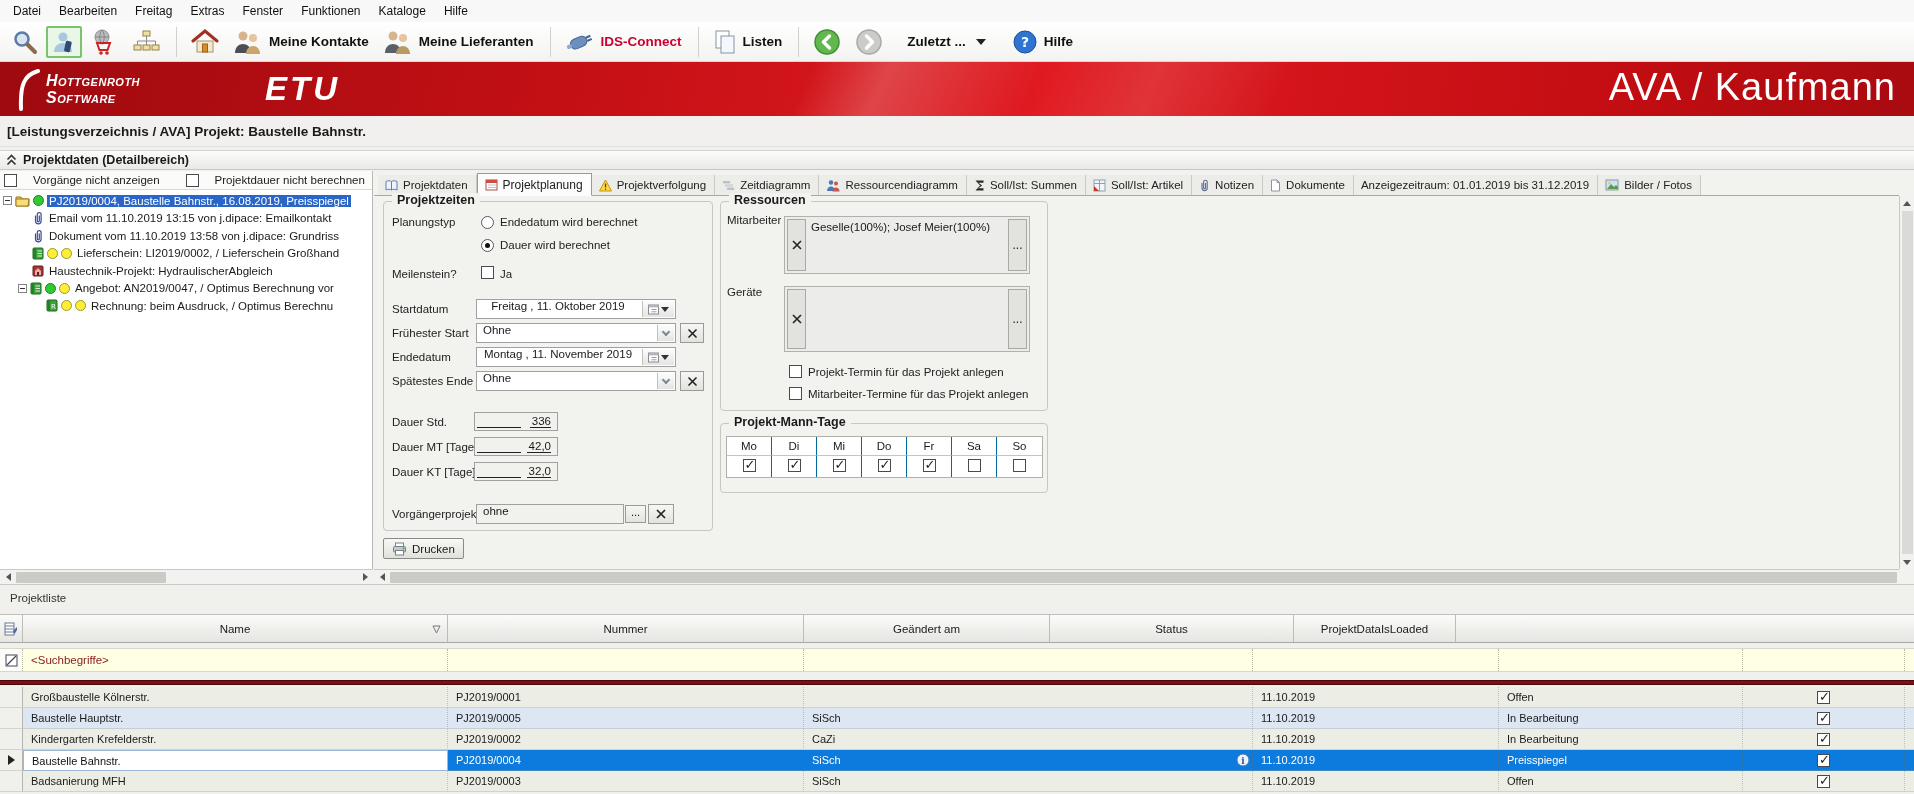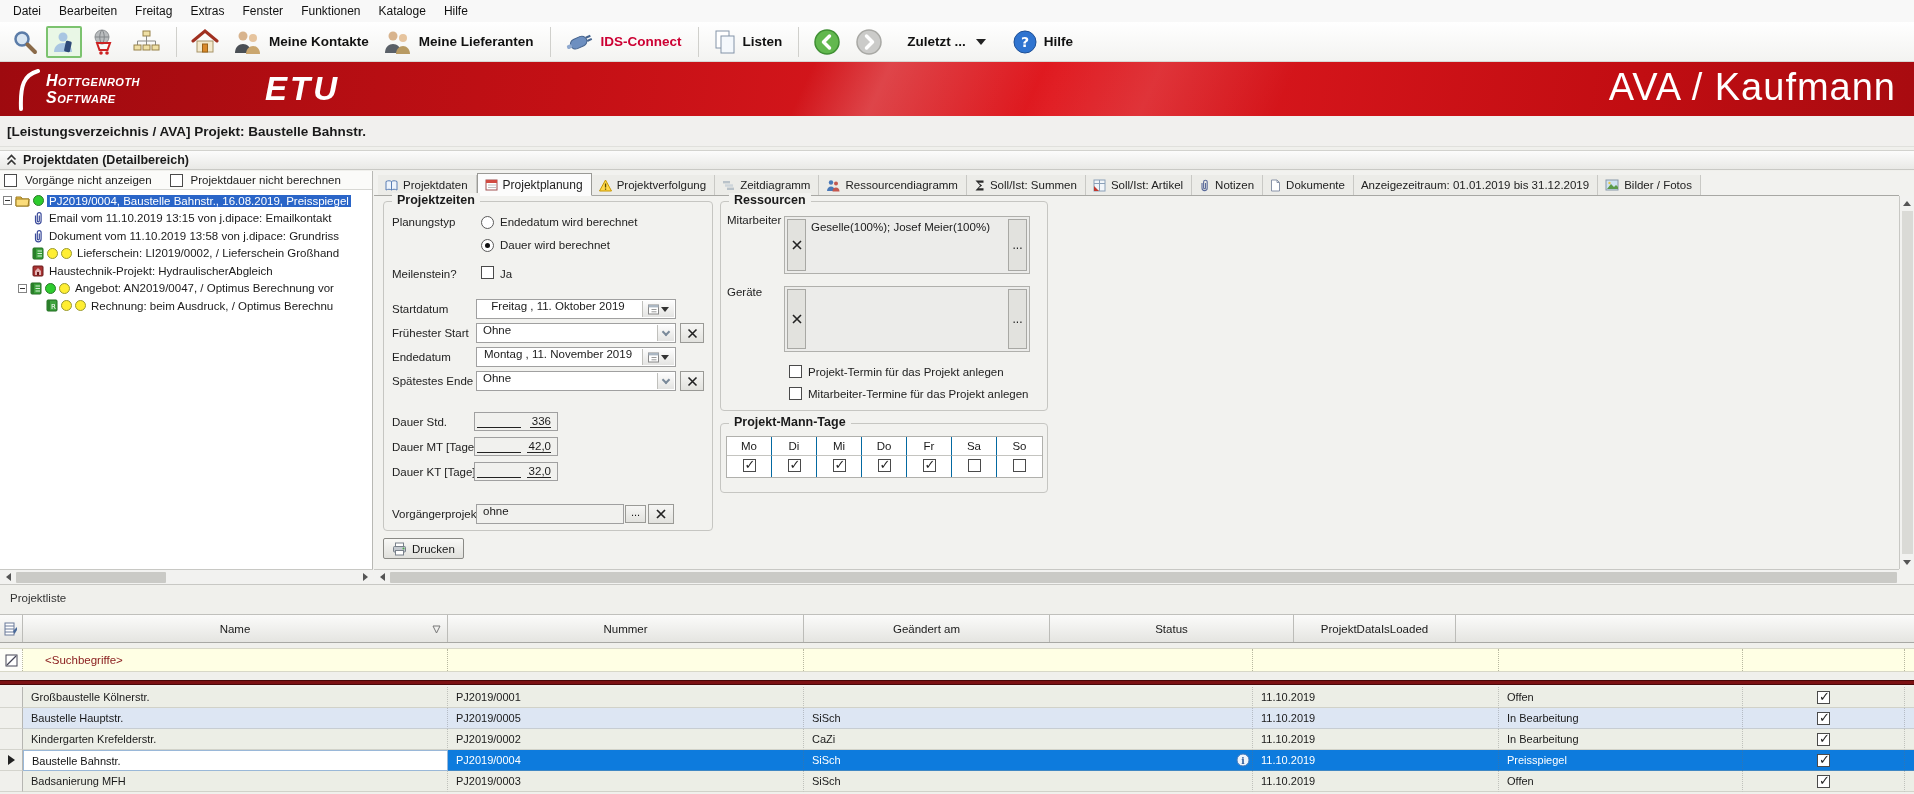--- a/index.html
+++ b/index.html
@@ -45,21 +45,21 @@
   .secheader { position:absolute; left:0; top:150px; width:100%; height:20px;
     background:linear-gradient(#fcfcfc,#e9e9e6); border-top:1px solid #d2d2ce; border-bottom:1px solid #c9c9c5;
     display:flex; align-items:center; gap:6px; padding-left:6px; }
   .secheader span { font-weight:bold; font-size:12.5px; }
 
   
   .detail { position:absolute; left:0; top:171px; width:100%; height:413px; background:#f2f2ef; }
   .tree-panel { position:absolute; left:0; top:0; width:373px; height:100%; background:#fff;
     border-right:1px solid #b8b8b4; }
   .tree-opts { position:absolute; left:0; top:0; width:100%; height:19px; background:#fbfbf9;
-    border-bottom:1px solid #d8d8d4; display:flex; align-items:center; gap:8px; padding-left:4px;
+    border-bottom:1px solid #d8d8d4; display:flex; align-items:center; gap:16px; padding-left:4px;
     font-size:11.5px; white-space:nowrap; }
   .tree-opts .olabel { margin-right:10px; }
   .tree { position:absolute; left:0; top:21px; width:100%; bottom:15px; overflow:hidden; }
   .titem { display:flex; align-items:center; gap:3px; height:17.5px; font-size:11.5px; white-space:nowrap;
     padding-left:3px; overflow:hidden; }
   .titem .lbl { padding:0 2px; }
   .titem .lbl.sel { background:var(--tree-selection-blue,#2a65c8); color:#fff; }
   .ind { display:inline-block; flex:none; }
   .exp { flex:none; width:9px; height:9px; border:1px solid #848484; background:#fff; position:relative; }
   .exp::after { content:""; position:absolute; left:1px; right:1px; top:3px; height:1px; background:#333; }
@@ -130,21 +130,21 @@
   .gridsec { position:absolute; left:0; top:584px; width:100%; height:210px; background:#f0f0ec;
     border-top:1px solid #c8c8c4; }
   .grid-title { position:absolute; left:10px; top:7px; font-size:11.5px; color:#333; }
   .ghead { position:absolute; left:0; top:29px; width:100%; height:29px; display:flex;
     background:linear-gradient(#fbfbfa,#e5e5e1); border-top:1px solid #c0c0bc; border-bottom:1px solid #a8a8a4; }
   .hcell { border-right:1px solid #bcbcb8; display:flex; align-items:center; justify-content:center;
     font-size:11.5px; position:relative; }
   .sortglyph { position:absolute; right:6px; top:9px; }
   .filterrow { position:absolute; left:0; top:63px; width:100%; height:24px; background:var(--filter-row-cream,#ffffe4);
     border-top:1px solid #d8d8c8; border-bottom:1px solid #d8d8c8; display:flex; }
-  .fcell { border-right:1px dotted #b8b8a0; display:flex; align-items:center; padding-left:22px;
+  .fcell { border-right:1px dotted #b8b8a0; display:flex; align-items:center; padding-left:8px;
     font-size:11.5px; color:var(--filter-text-red,#8b2020); }
   .redsep { position:absolute; left:0; top:95px; width:100%; height:5px; background:var(--separator-dark-red,#7c1113);
     border-top:1px solid #4a0808; border-bottom:1px solid #4a0808; }
   .grow { position:absolute; left:0; width:100%; height:21px; display:flex; font-size:11px; }
   .grow .gc { display:flex; align-items:center; padding-left:8px; overflow:hidden; white-space:nowrap;
     border-right:1px dotted rgba(110,110,110,.35); border-bottom:1px solid rgba(160,160,150,.35); }
   .grow.odd  .gc { background:#eceee6; }
   .grow.even .gc { background:#dde6f3; }
   .grow .gut { padding:0; background:#f0f0ec !important; border-right:1px solid #b5b5b1;
     justify-content:center; }

